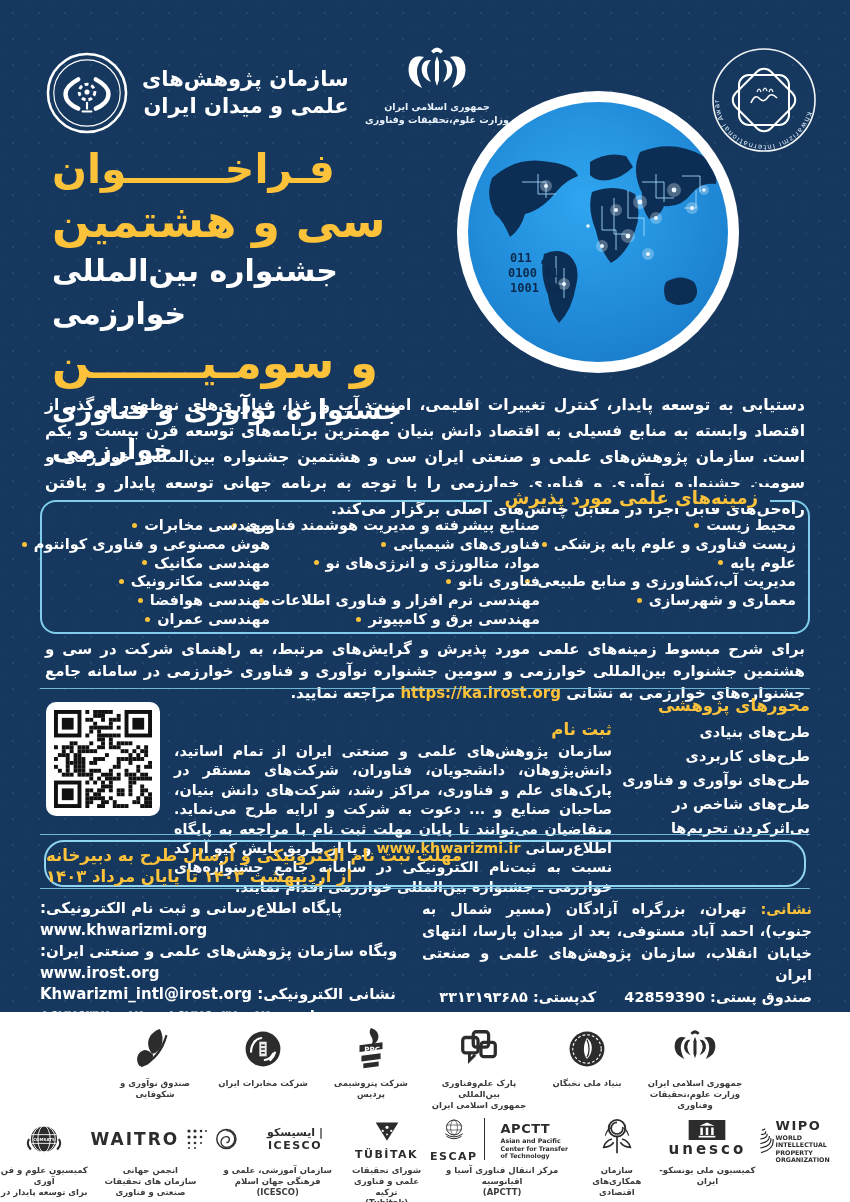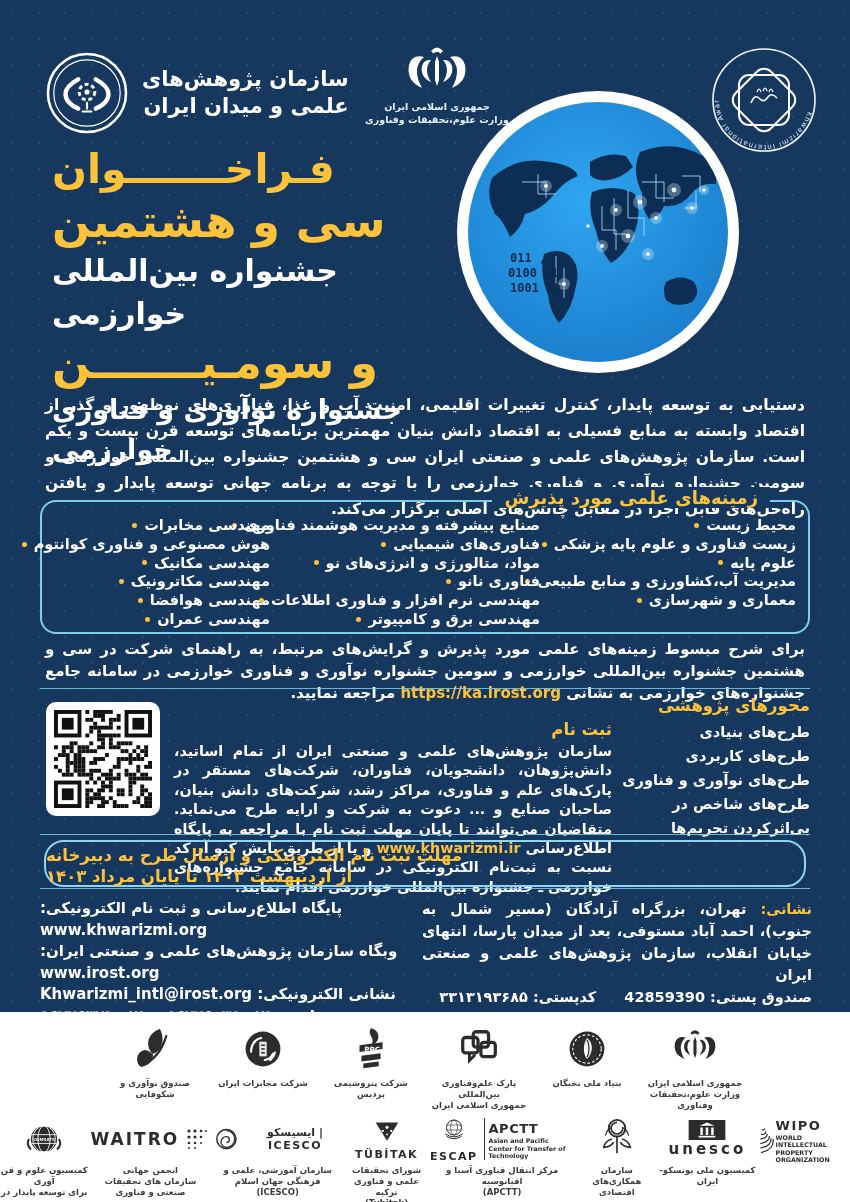--- a/index.html
+++ b/index.html
@@ -734,21 +734,21 @@
             <svg width="30" height="30" viewBox="0 0 48 48" style="margin:0 auto">
               <circle cx="24" cy="20" r="12" fill="none" stroke="#2c2c2c" stroke-width="1.6"></circle>
               <g stroke="#2c2c2c" stroke-width="1" fill="none">
                 <ellipse cx="24" cy="20" rx="5.5" ry="12"></ellipse>
                   <path d="M12 16 h24 M12 24 h24"></path>
               </g>
               <path d="M10 30 q14 10 28 0 M12 34 q12 8 24 0" stroke="#2c2c2c" stroke-width="1.6" fill="none"></path>
             </svg>
             <span class="wordmark small">ESCAP</span>
           </div>
-          <div style="border-left:1.5px solid #2c2c2c;padding-left:4px;text-align:left">
+          <div style="border-left:1.5px solid #2c2c2c;padding-left:16px;text-align:left">
             <span class="wordmark small" style="letter-spacing:.5px;font-size:13px">APCTT</span>
             <div class="wm-sub">Asian and Pacific Center for Transfer of Technology</div>
           </div>
         </div>
         <div class="cap">
             <span>مرکز انتقال فناوری آسیا و اقیانوسیه</span>
             <span>(APCTT)</span>
           </div>
       </div>
       <div class="flogo" style="width:84px">

